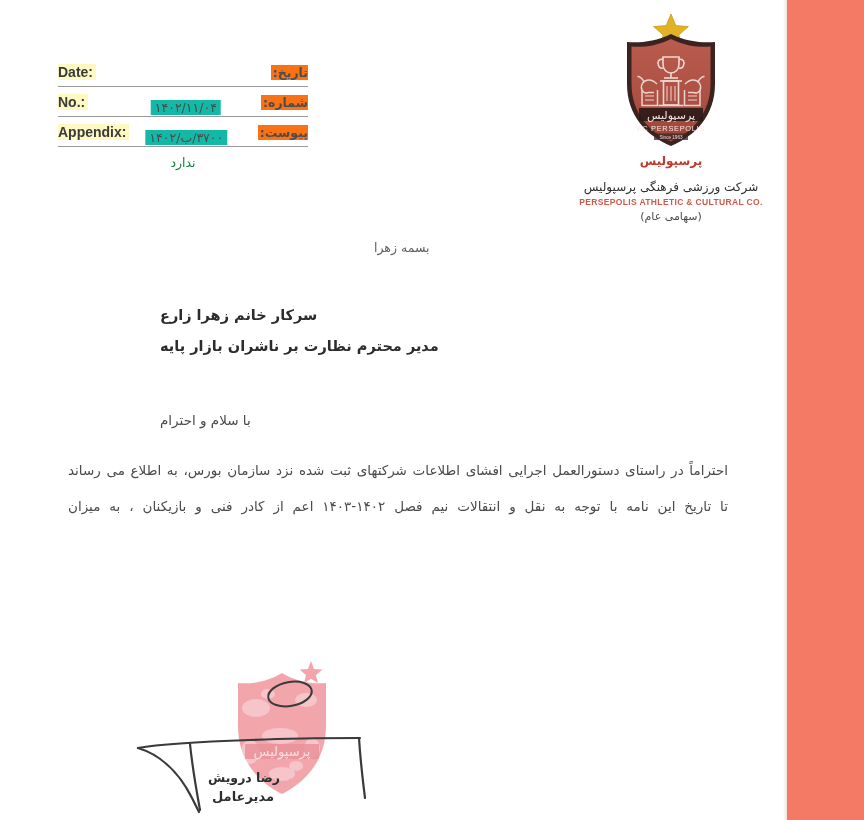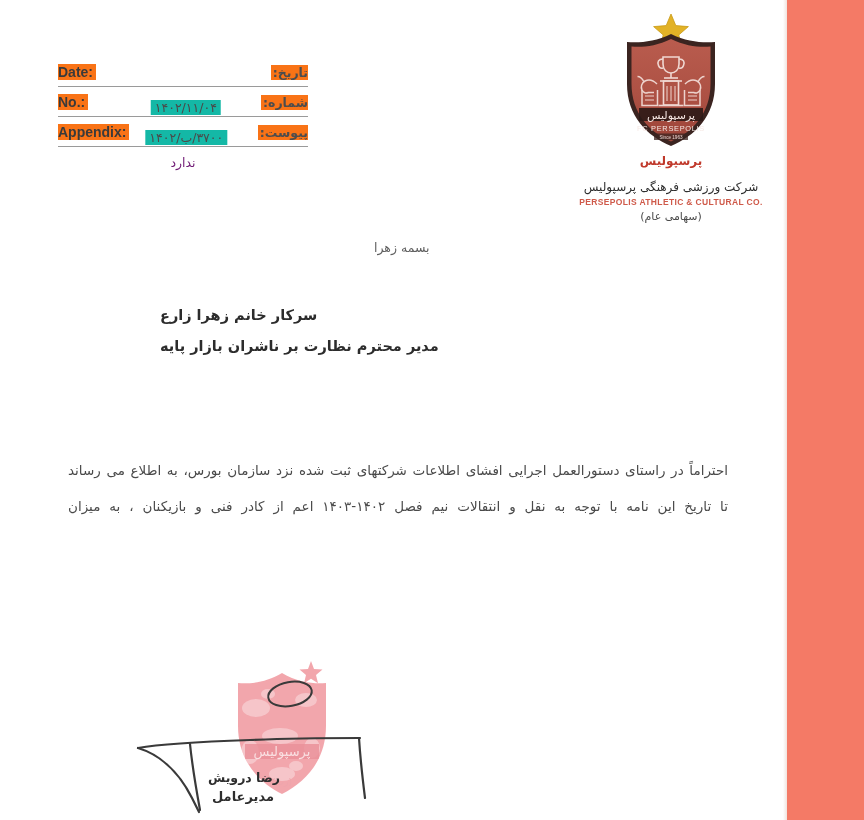--- a/index.html
+++ b/index.html
@@ -61,21 +61,21 @@
     padding-left: 2px;
   }
   .en-label {
     font-family: "Liberation Sans", sans-serif;
     font-size: 14px;
     color: #3a3a3a;
     font-weight: 700;
     direction: ltr;
     white-space: nowrap;
     z-index: 3;
-    background: #f97316;
+    background: #fef9c3;
     padding-right: 3px;
   }
   .rule {
     position: absolute;
     left: 0;
     right: 0;
     bottom: 7px;
     border-bottom: 1px solid #9a9a9a;
     z-index: 1;
   }
@@ -94,21 +94,21 @@
     letter-spacing: .4px;
   }
   .below-note {
     position: absolute;
     left: 58px;
     top: 155px;
     width: 250px;
     text-align: center;
     font-family: "DejaVu Sans", sans-serif;
     font-size: 12.5px;
-    color: #701a75;
+    color: #15803d;
   }
 
   
   .logo-block {
     position: absolute;
     right: 98px;
     top: 12px;
     width: 190px;
     text-align: center;
   }
@@ -361,20 +361,21 @@
   </div>
 
   <div class="besmeh">بسمه زهرا</div>
 
   <div class="addressee">
     <div class="ln">سرکار خانم زهرا زارع</div>
     <div class="ln">مدیر محترم نظارت بر ناشران بازار پایه</div>
   </div>
 
 
+  <div class="greeting">با سلام و احترام</div>
 
   <div class="body-para">
     <span class="l l1">احتراماً در راستای دستورالعمل اجرایی افشای اطلاعات شرکتهای ثبت شده نزد سازمان بورس، به اطلاع می رساند</span>
     <span class="l l2">تا تاریخ این نامه با توجه به نقل و انتقالات نیم فصل ۱۴۰۲-۱۴۰۳ اعم از کادر فنی و بازیکنان ، به میزان</span>
   </div>
 
   <div class="stamp-area">
     <svg class="stamp-svg" width="300" height="172" viewBox="0 0 300 172" xmlns="http://www.w3.org/2000/svg">
       <defs>
         <clipPath id="stampClip">

